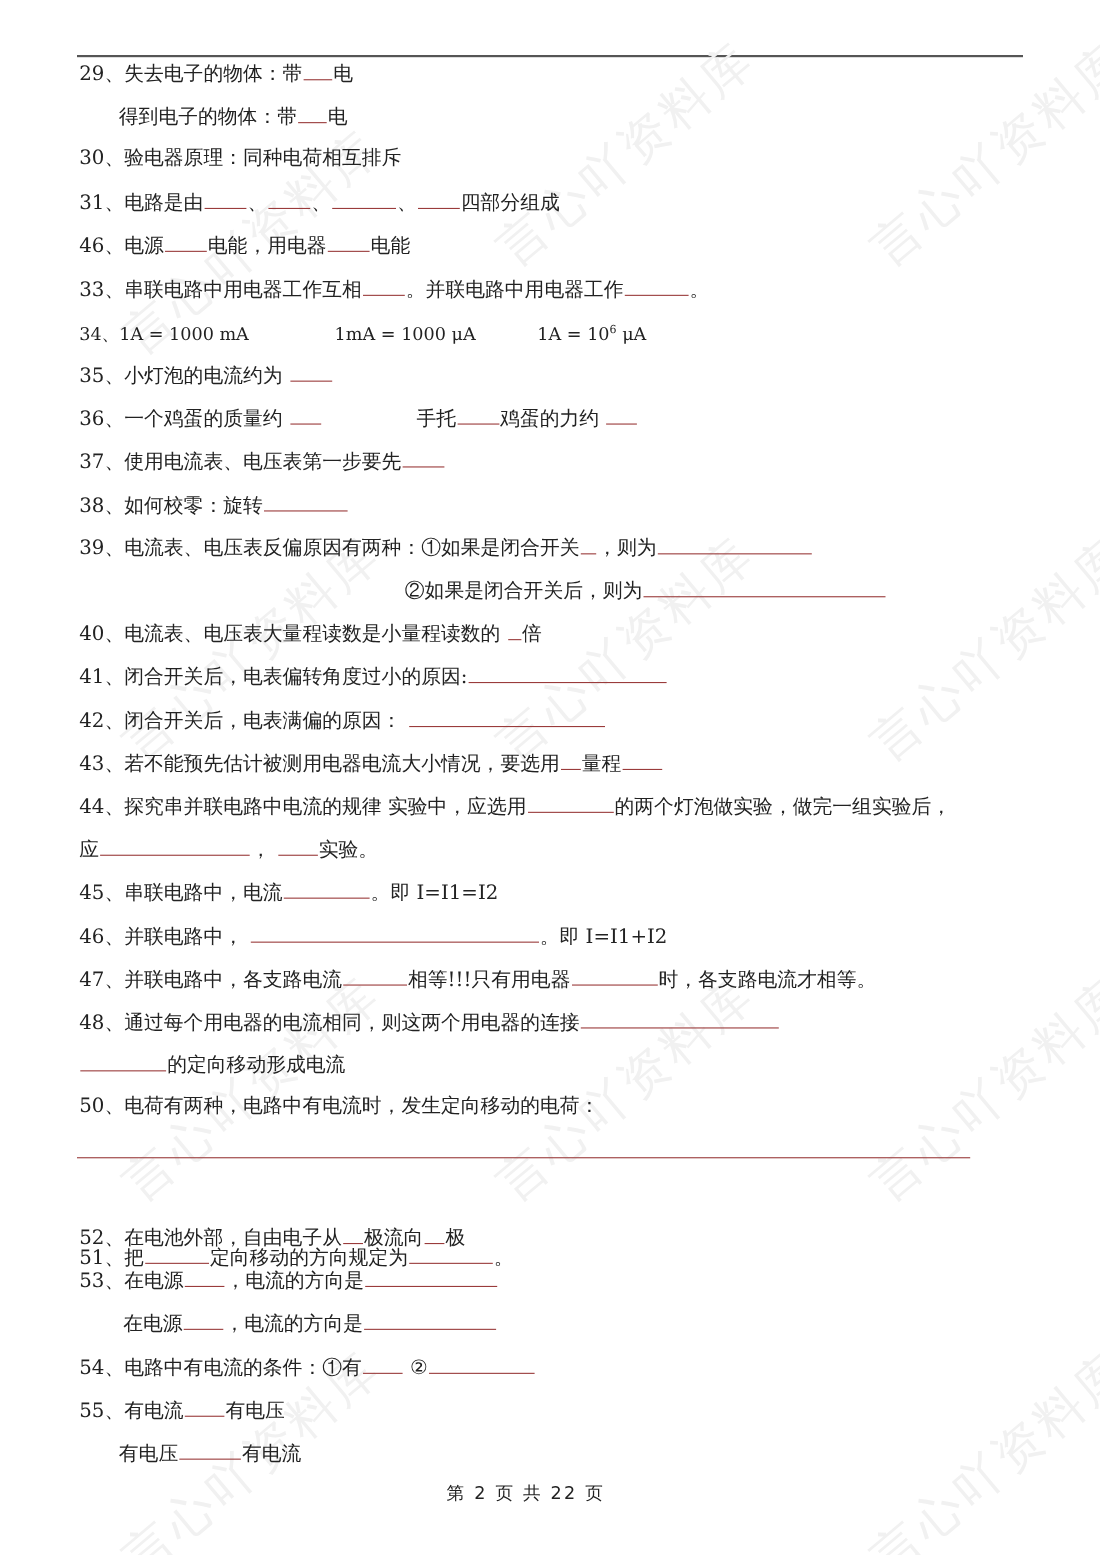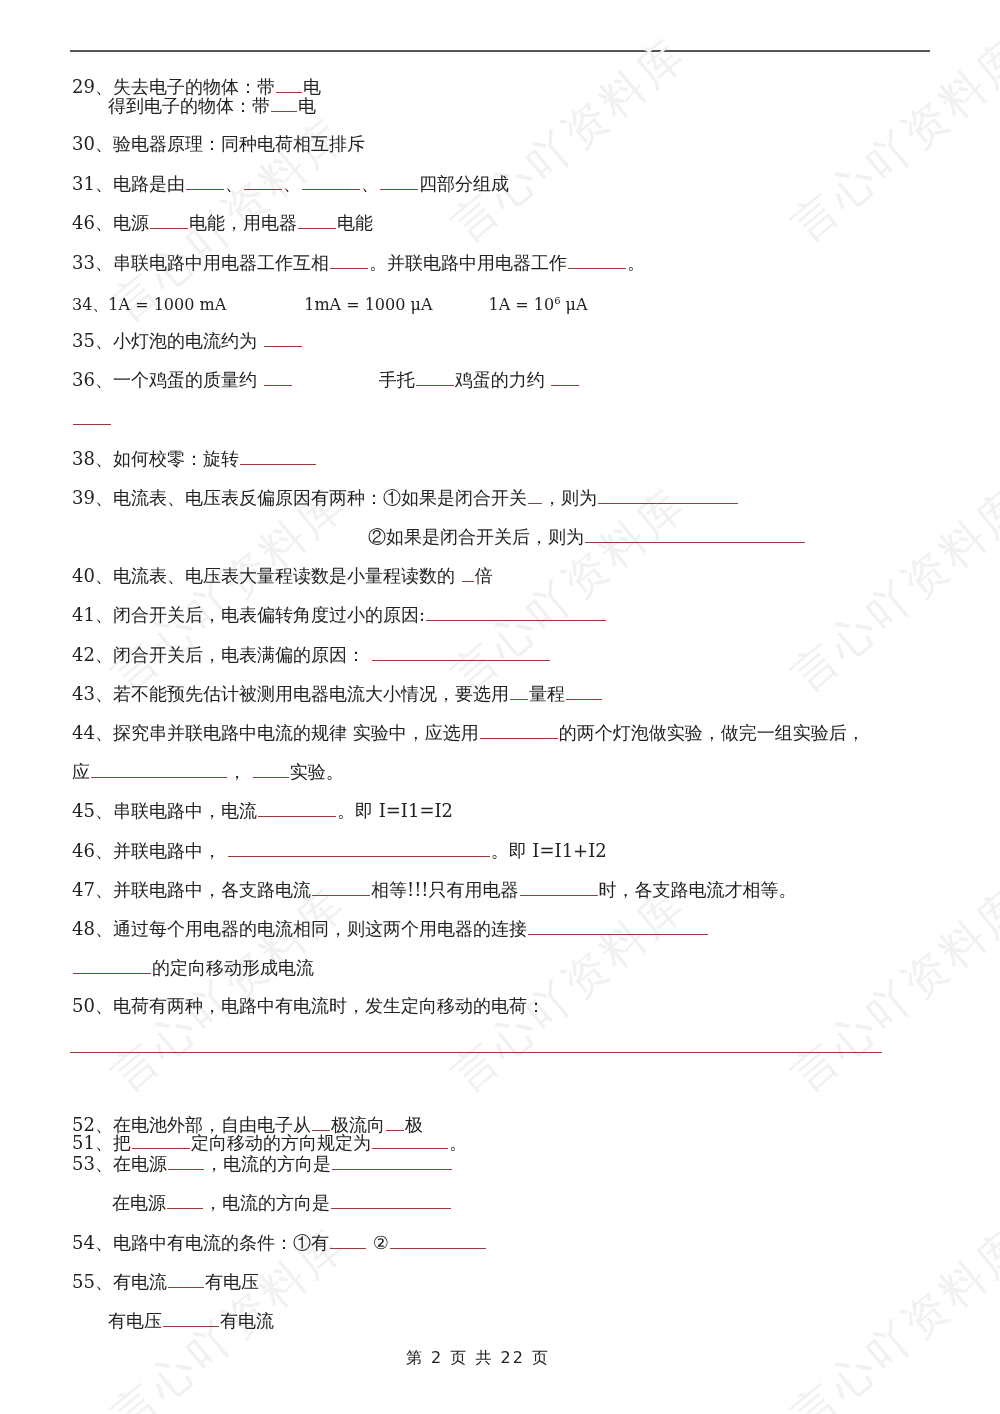--- a/index.html
+++ b/index.html
@@ -34,21 +34,21 @@
 <div class="wm" style="left:780px;top:210px;">言心吖资料库</div>
 <div class="wm" style="left:100px;top:660px;">言心吖资料库</div>
 <div class="wm" style="left:440px;top:660px;">言心吖资料库</div>
 <div class="wm" style="left:780px;top:660px;">言心吖资料库</div>
 <div class="wm" style="left:100px;top:1060px;">言心吖资料库</div>
 <div class="wm" style="left:440px;top:1060px;">言心吖资料库</div>
 <div class="wm" style="left:780px;top:1060px;">言心吖资料库</div>
 <div class="wm" style="left:100px;top:1400px;">言心吖资料库</div>
 <div class="wm" style="left:780px;top:1400px;">言心吖资料库</div>
 
-<div class="line" style="top:54px;margin-top:20px;">
+<div class="line" style="top:54px;">
   <span>29、失去电子的物体：带</span><span class="blank" style="width:26px"></span><span>电</span>
 </div>
 <div class="line" style="top:93px;left:108px;">
   <span>得到电子的物体：带</span><span class="blank" style="width:26px"></span><span>电</span>
 </div>
 <div class="line" style="top:132px;">
   <span>30、验电器原理：同种电荷相互排斥</span>
 </div>
 <div class="line" style="top:171px;">
   <span>31、电路是由</span><span class="blank" style="width:38px"></span><span>、</span><span class="blank" style="width:38px"></span><span>、</span><span class="blank" style="width:58px"></span><span>、</span><span class="blank" style="width:38px"></span><span>四部分组成</span>
@@ -62,21 +62,21 @@
 <div class="line" style="top:289px;font-size:16px;">
   <span>34、1A = 1000 mA</span><span style="display:inline-block;width:78px"></span><span>1mA = 1000 μA</span><span style="display:inline-block;width:56px"></span><span>1A = 10</span><span class="sup">6</span><span> μA</span>
 </div>
 <div class="line" style="top:328px;">
   <span>35、小灯泡的电流约为</span> <span class="blank" style="width:38px"></span>
 </div>
 <div class="line" style="top:367px;">
   <span>36、一个鸡蛋的质量约</span> <span class="blank" style="width:28px"></span><span style="display:inline-block;width:86px"></span><span>手托</span><span class="blank" style="width:38px"></span><span>鸡蛋的力约</span> <span class="blank" style="width:28px"></span>
 </div>
 <div class="line" style="top:406px;">
-  <span class="blank" style="width:38px"></span>
+  <span>37、使用电流表、电压表第一步要先</span><span class="blank" style="width:38px"></span>
 </div>
 <div class="line" style="top:446px;">
   <span>38、如何校零：旋转</span><span class="blank" style="width:76px"></span>
 </div>
 <div class="line" style="top:485px;">
   <span>39、电流表、电压表反偏原因有两种：①如果是闭合开关</span><span class="blank" style="width:14px"></span><span>，则为</span><span class="blank" style="width:140px"></span>
 </div>
 <div class="line" style="top:524px;left:368px;">
   <span>②如果是闭合开关后，则为</span><span class="blank" style="width:220px"></span>
 </div>

